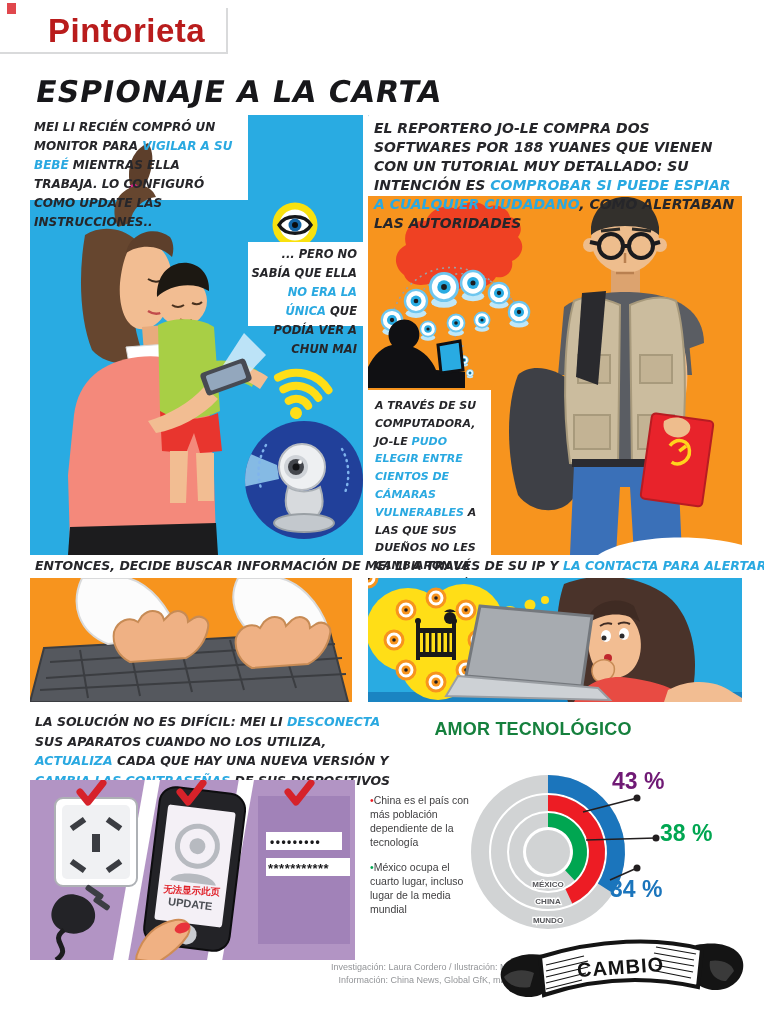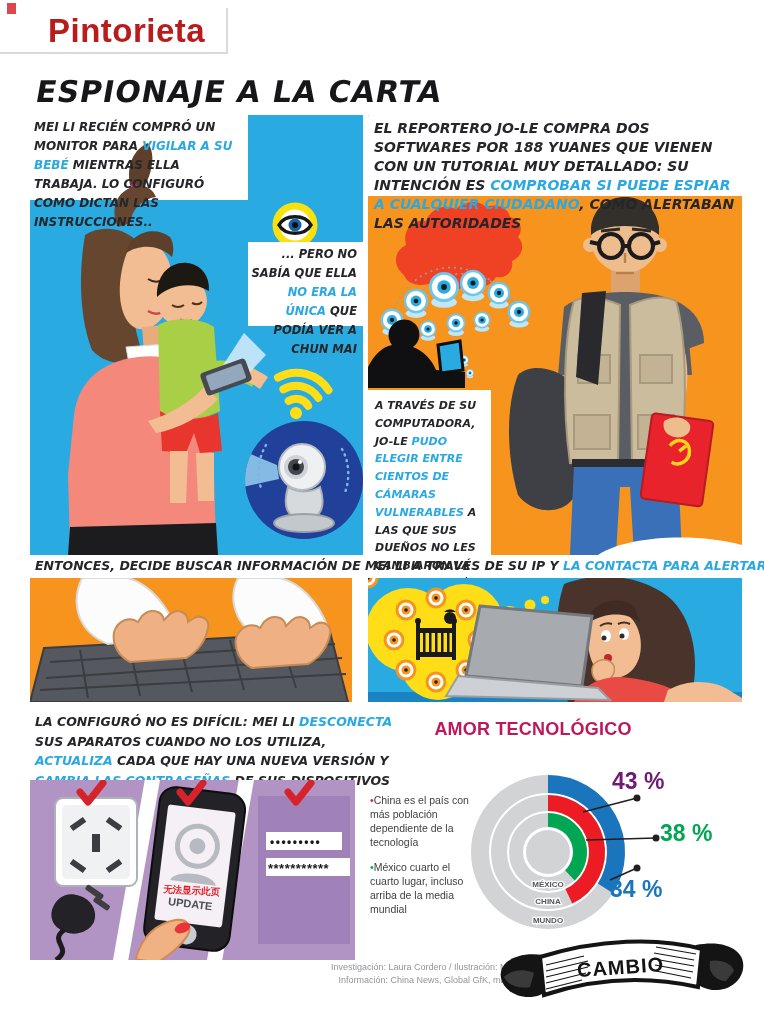--- a/index.html
+++ b/index.html
@@ -23,21 +23,21 @@
              font-size:11.5px;line-height:19px;text-align:right;box-sizing:border-box;}
   #p2-intro{left:6px;top:4px;width:366px;font-size:14px;line-height:19px;}
   #p2-caption{left:0;top:275px;width:123px;background:#fff;padding:7px 6px 9px 7px;font-size:11px;
               line-height:17.8px;box-sizing:border-box;}
   #strip-text{left:35px;top:556px;width:705px;font-size:12.5px;line-height:20px;white-space:nowrap;}
   #row3-left{left:30px;top:578px;width:322px;height:124px;}
   #row3-right{left:368px;top:578px;width:374px;height:124px;}
   #solution-text{left:35px;top:712px;width:372px;font-size:12.5px;line-height:19.5px;}
   #panel4{left:30px;top:780px;width:325px;height:180px;}
   
-  #chart-title{left:403px;top:719px;width:260px;text-align:center;font-size:18px;font-weight:bold;color:#be185d;letter-spacing:.2px;}
+  #chart-title{left:403px;top:719px;width:260px;text-align:center;font-size:18px;font-weight:bold;color:#15803d;letter-spacing:.2px;}
   .chart-note{left:370px;width:102px;font-size:10.5px;line-height:14px;color:#414042;}
   #note1{top:793px;} #note2{top:860px;}
   .callout{font-size:23px;font-weight:bold;white-space:nowrap;}
   #callout-43{left:612px;top:768px;} #callout-38{left:660px;top:820px;} #callout-34{left:610px;top:876px;}
   #donut-svg{left:440px;top:750px;width:320px;height:205px;}
   .ring-label{font:bold 8px "Liberation Sans",sans-serif;fill:#55565a;stroke:#fff;stroke-width:2.5px;paint-order:stroke;}
   #credits{left:280px;top:961px;width:330px;text-align:center;font-size:9px;line-height:13px;color:#939598;}
   #ribbon-svg{left:488px;top:925px;width:262px;height:92px;}
   svg{display:block;}
   .scene{position:absolute;left:0;top:0;}
@@ -117,21 +117,21 @@
           <circle cx="270" cy="347" r="2" fill="#fff"></circle>
         </g>
       </g>
       <g>
         <circle cx="265" cy="110" r="19" fill="#fff" stroke="#f9e10e" stroke-width="7"></circle>
         <path d="M249,110 C255,99 275,99 281,110 C275,121 255,121 249,110 Z" fill="#fff" stroke="#17171a" stroke-width="3.5"></path>
         <circle cx="265" cy="110" r="6.5" fill="#1464a5"></circle>
         <circle cx="265" cy="110" r="3" fill="#0c0c0e"></circle>
       </g>
     </svg>
-    <div class="abs comic" id="p1-intro"><span>MEI LI RECIÉN COMPRÓ UN MONITOR PARA </span><span class="hl">VIGILAR A SU BEBÉ</span><span> MIENTRAS ELLA TRABAJA. LO CONFIGURÓ COMO DICTAN LAS INSTRUCCIONES..</span></div>
+    <div class="abs comic" id="p1-intro"><span>MEI LI RECIÉN COMPRÓ UN MONITOR PARA </span><span class="hl">VIGILAR A SU BEBÉ</span><span> MIENTRAS ELLA TRABAJA. LO CONFIGURÓ COMO UPDATE LAS INSTRUCCIONES..</span></div>
     <div class="abs comic" id="p1-bubble"><span>... PERO NO SABÍA QUE ELLA </span><span class="hl">NO ERA LA ÚNICA</span><span> QUE PODÍA VER A CHUN MAI</span></div>
   </div>
 
   <div class="abs" id="panel2">
     <svg class="scene" width="374" height="440" viewBox="0 0 374 440">
       <rect x="0" y="81" width="374" height="359" fill="#f7941e"></rect>
       <path d="M36,160 C24,150 26,136 38,130 C34,116 44,104 58,106 C62,94 76,88 88,94 C96,86 110,84 118,92 C128,88 140,92 142,102 C152,104 156,114 150,122 C158,130 154,142 144,146 C146,156 138,164 128,162 C122,172 108,176 98,170 C88,178 72,178 64,168 C52,172 40,170 36,160 Z" fill="#ef4123"></path>
       <g>
         <g stroke="#9aa0a4" stroke-width="1.6" fill="none" stroke-dasharray="2,4">
           <path d="M24,200 C40,150 100,128 150,192"></path>
@@ -287,21 +287,21 @@
         <path d="M206,124 C216,104 240,96 262,100 C292,104 312,112 320,124 Z" fill="#e84b43"></path>
         <path d="M300,112 C322,100 348,102 364,114 L374,120 L374,124 L296,124 Z" fill="#f2bd92"></path>
       </g>
       <g>
         <path d="M112,28 L224,38 L214,108 L98,98 Z" fill="#a7abb0" stroke="#74787d" stroke-width="3"></path>
         <path d="M90,98 L230,110 L242,122 L78,118 Z" fill="#cdd1d5" stroke="#9a9ea3" stroke-width="2"></path>
       </g>
     </svg>
   </div>
 
-  <div class="abs comic" id="solution-text"><span>LA CONFIGURÓ NO ES DIFÍCIL: MEI LI </span><span class="hl">DESCONECTA</span><span> SUS APARATOS CUANDO NO LOS UTILIZA, </span><span class="hl">ACTUALIZA</span><span> CADA QUE HAY UNA NUEVA VERSIÓN Y </span><span class="hl">CAMBIA LAS CONTRASEÑAS</span><span> DE SUS DISPOSITIVOS CON FRECUENCIA</span></div>
+  <div class="abs comic" id="solution-text"><span>LA SOLUCIÓN NO ES DIFÍCIL: MEI LI </span><span class="hl">DESCONECTA</span><span> SUS APARATOS CUANDO NO LOS UTILIZA, </span><span class="hl">ACTUALIZA</span><span> CADA QUE HAY UNA NUEVA VERSIÓN Y </span><span class="hl">CAMBIA LAS CONTRASEÑAS</span><span> DE SUS DISPOSITIVOS CON FRECUENCIA</span></div>
 
   <div class="abs" id="panel4">
     <svg class="scene" width="325" height="180" viewBox="0 0 325 180">
       <rect width="325" height="180" fill="#b294c4"></rect>
       <rect x="99" y="-14" width="15" height="210" fill="#fff" transform="rotate(10 106 90)"></rect>
       <rect x="193" y="-14" width="15" height="210" fill="#fff" transform="rotate(10 200 90)"></rect>
       <g>
         <rect x="25" y="18" width="82" height="88" rx="8" fill="#fff" stroke="#aeb1b5" stroke-width="2"></rect>
         <rect x="32" y="25" width="68" height="74" rx="5" fill="#f0f1f3"></rect>
         <g fill="#3b3d42">
@@ -345,21 +345,21 @@
         <path d="M0,9 L8,19 L23,0" transform="translate(258,3)"></path>
       </g>
     </svg>
   </div>
 
   <div class="abs" id="chart-title">AMOR TECNOLÓGICO</div>
   <div class="abs chart-note" id="note1">
     <span style="color: rgb(237, 28, 36);">•</span><span>China es el país con más población dependiente de la tecnología</span>
   </div>
   <div class="abs chart-note" id="note2">
-    <span style="color: rgb(0, 166, 81);">•</span><span>México cuarto el cuarto lugar, incluso arriba de la media mundial</span>
+    <span style="color: rgb(0, 166, 81);">•</span><span>México ocupa el cuarto lugar, incluso lugar de la media mundial</span>
   </div>
   <svg class="abs" id="donut-svg" viewBox="0 0 320 205">
     <g id="donut-rings">
         <circle cx="108" cy="102" r="68" fill="none" stroke="#d1d3d4" stroke-width="18"></circle>
         <path d="M 108 34 A 68 68 0 0 1 165.41 138.44" fill="none" stroke="#1b75bc" stroke-width="18"></path>
         <circle cx="108" cy="102" r="49" fill="none" stroke="#d1d3d4" stroke-width="16"></circle>
         <path d="M 108 53 A 49 49 0 0 1 128.86 146.34" fill="none" stroke="#ed1c24" stroke-width="16"></path>
         <circle cx="108" cy="102" r="32" fill="none" stroke="#d1d3d4" stroke-width="14"></circle>
         <path d="M 108 70 A 32 32 0 0 1 129.91 125.33" fill="none" stroke="#00a651" stroke-width="14"></path>
         <circle cx="108" cy="102" r="22" fill="#d1d3d4"></circle>

